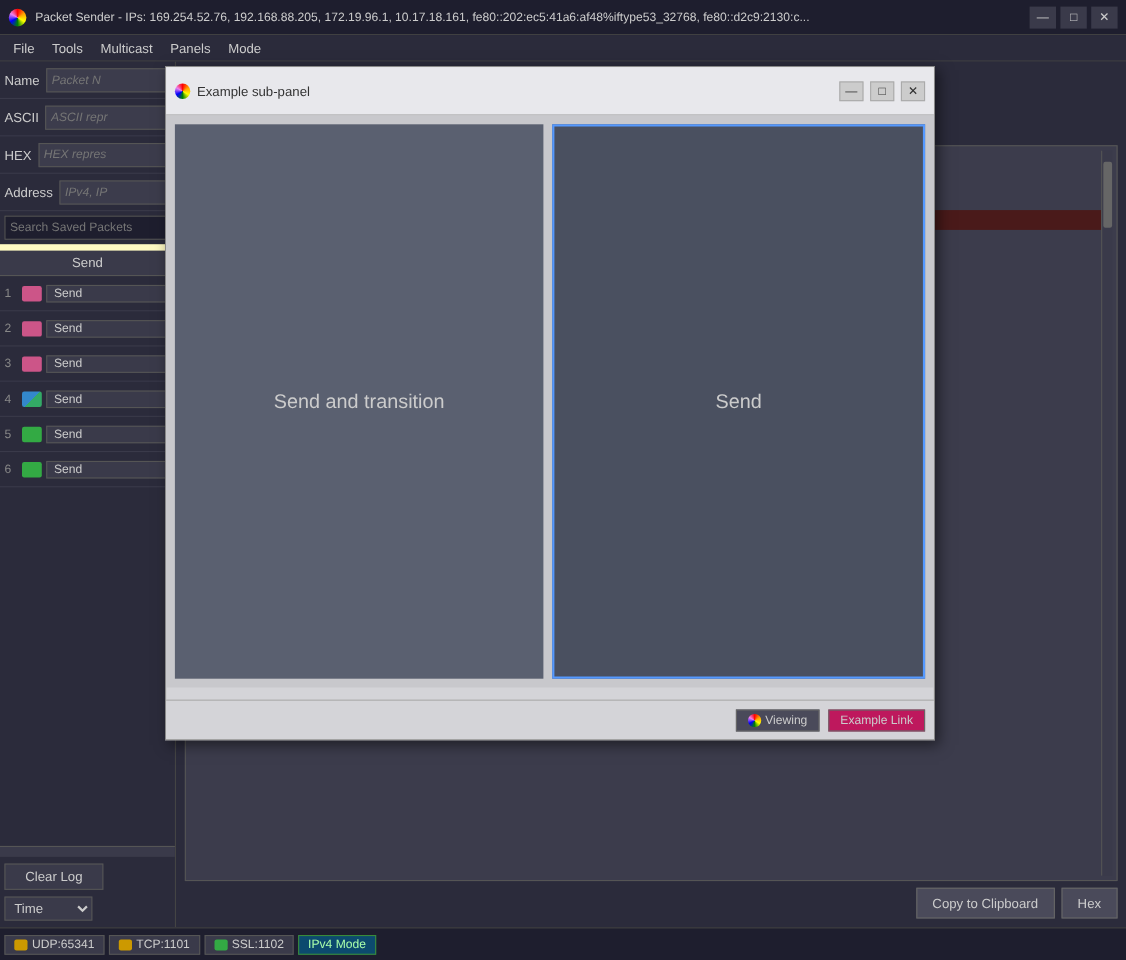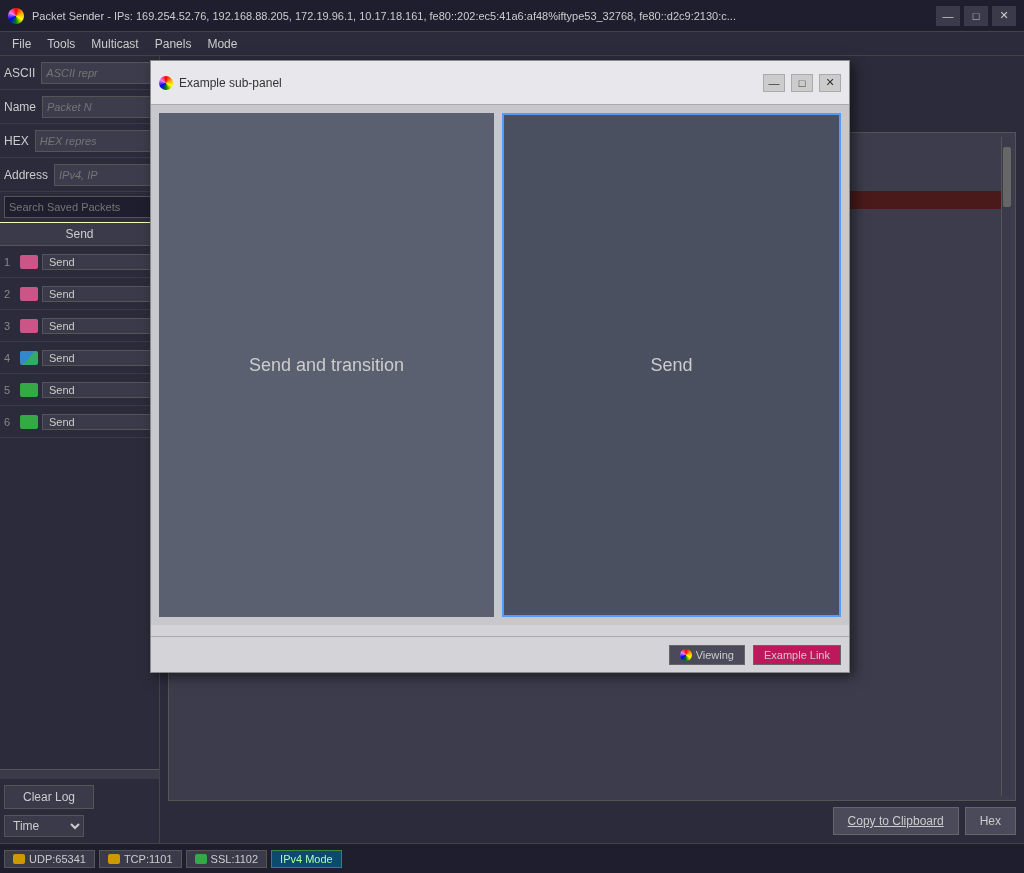--- a/index.html
+++ b/index.html
@@ -103,21 +103,21 @@
       border: 1px solid #555;
       color: #aaa;
       font-size: 11px;
       padding: 2px 4px;
       height: 22px;
       font-style: italic;
     }
 
     .search-box {
       padding: 4px;
-      border-bottom: 1px solid #fef9c3;
+      border-bottom: 6px solid #fef9c3;
     }
     .search-input {
       width: 100%;
       background: #1e1e2e;
       border: 1px solid #555;
       color: #ccc;
       font-size: 11px;
       padding: 2px 4px;
       height: 22px;
     }
@@ -277,21 +277,20 @@
     }
 
     .copy-btn {
       background: #4a4a5a;
       border: 1px solid #666;
       color: #ccc;
       font-size: 12px;
       padding: 4px 14px;
       cursor: pointer;
       height: 28px;
-      text-decoration: underline;
     }
     .hex-btn {
       background: #4a4a5a;
       border: 1px solid #666;
       color: #ccc;
       font-size: 12px;
       padding: 4px 14px;
       cursor: pointer;
       height: 28px;
     }
@@ -483,26 +482,26 @@
   <span class="menu-item">Multicast</span>
   <span class="menu-item">Panels</span>
   <span class="menu-item">Mode</span>
 </div>
 
 <div class="main-content">
 
   <div class="left-panel">
 
     <div class="field-row">
+      <span class="field-label">Name</span>
+      <input class="field-input" readonly="" placeholder="Packet N" style="">
+    </div>
+    <div class="field-row">
       <span class="field-label">ASCII</span>
       <input class="field-input" readonly="" placeholder="ASCII repr" style="">
-    </div>
-    <div class="field-row">
-      <span class="field-label">Name</span>
-      <input class="field-input" readonly="" placeholder="Packet N" style="">
     </div>
     <div class="field-row">
       <span class="field-label">HEX</span>
       <input class="field-input" readonly="" placeholder="HEX repres" style="">
     </div>
     <div class="field-row">
       <span class="field-label">Address</span>
       <input class="field-input" readonly="" placeholder="IPv4, IP" style="">
     </div>
 

